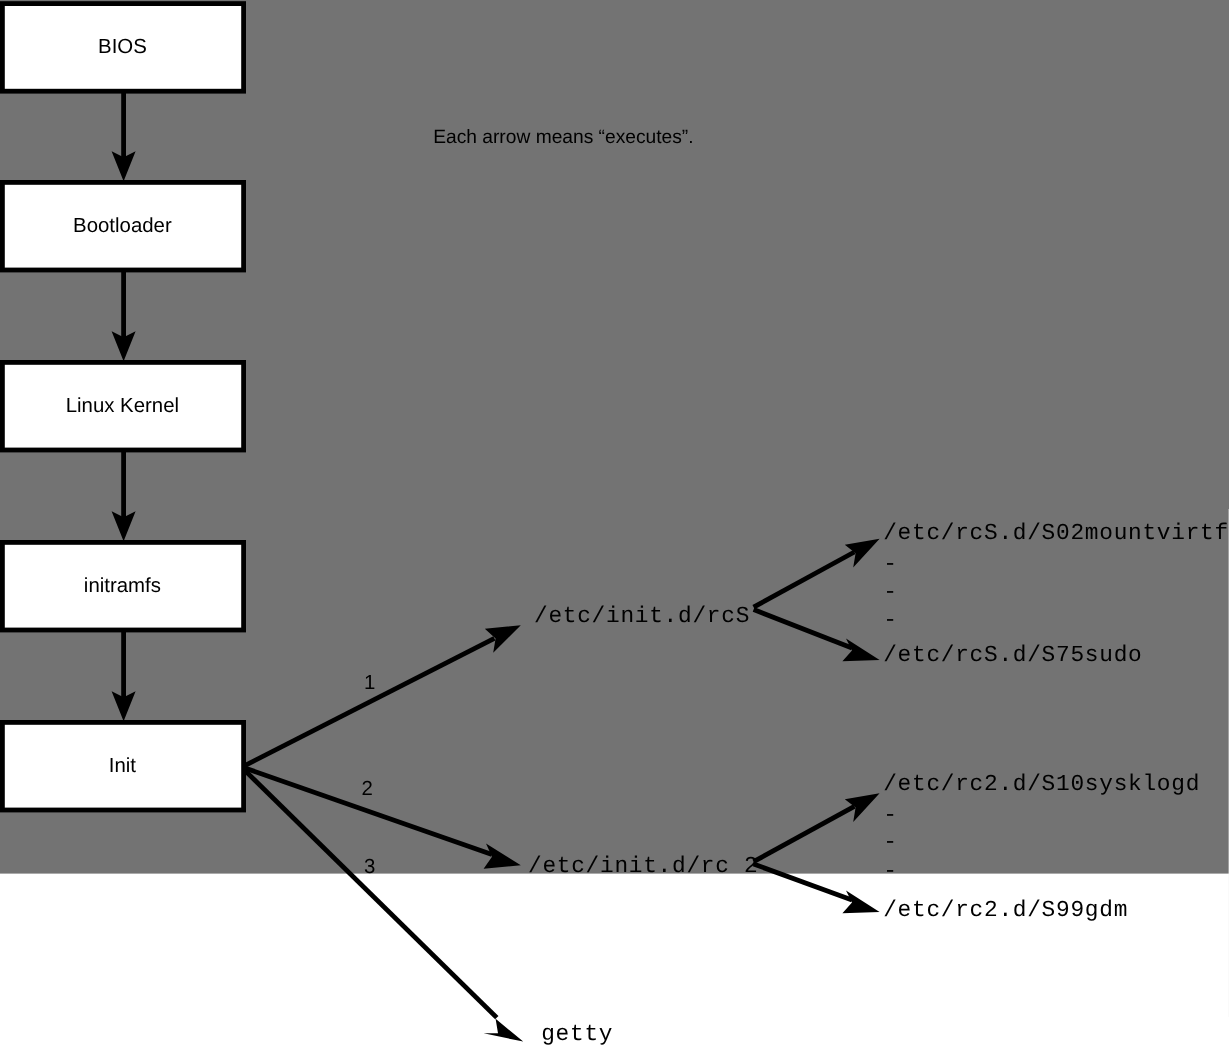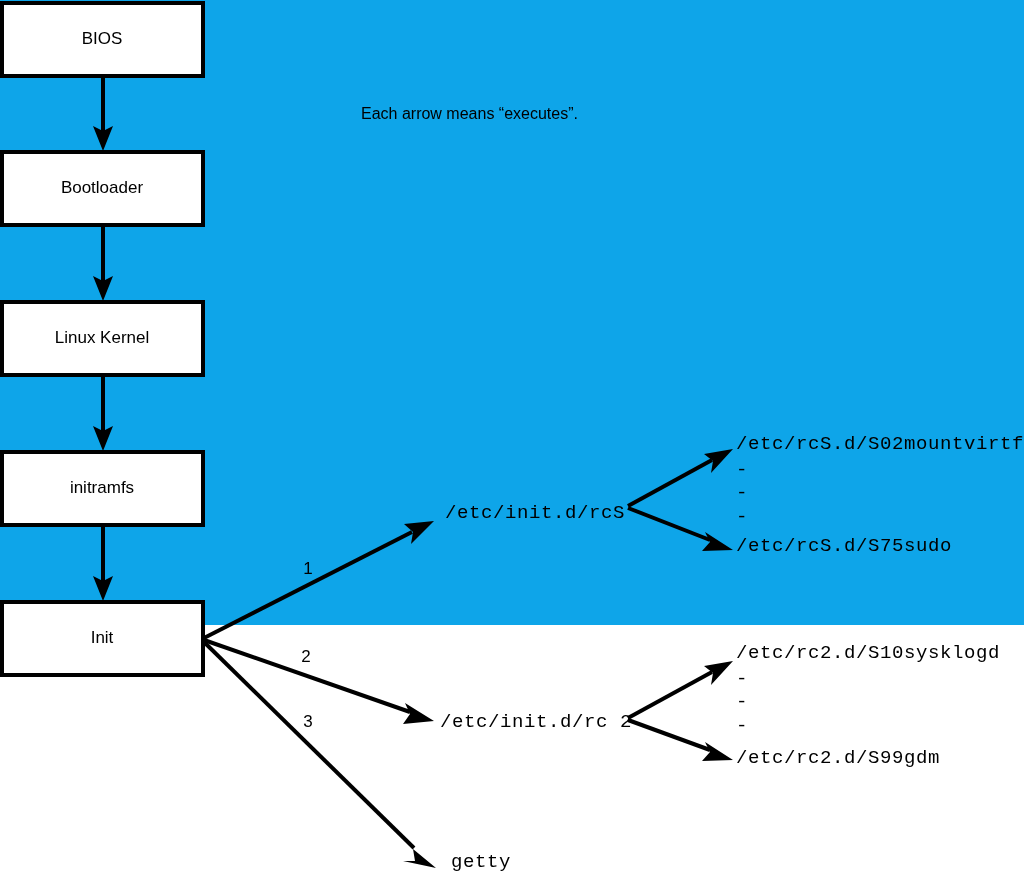--- a/index.html
+++ b/index.html
@@ -9,22 +9,22 @@
   }
   body {
     width: 1024px;
     height: 875px;
     font-family: "Liberation Sans", sans-serif;
     overflow: hidden;
   }
   #diagram-root {
     position: relative;
     width: 1024px;
-    height: 625px;
-    background: #0ea5e9;
+    height: 728px;
+    background: #737373;
     text-decoration: underline;
   }
   svg#diagram-canvas {
     position: absolute;
     top: 0;
     left: 0;
     width: 1024px;
     height: 875px;
     display: block;
   }

